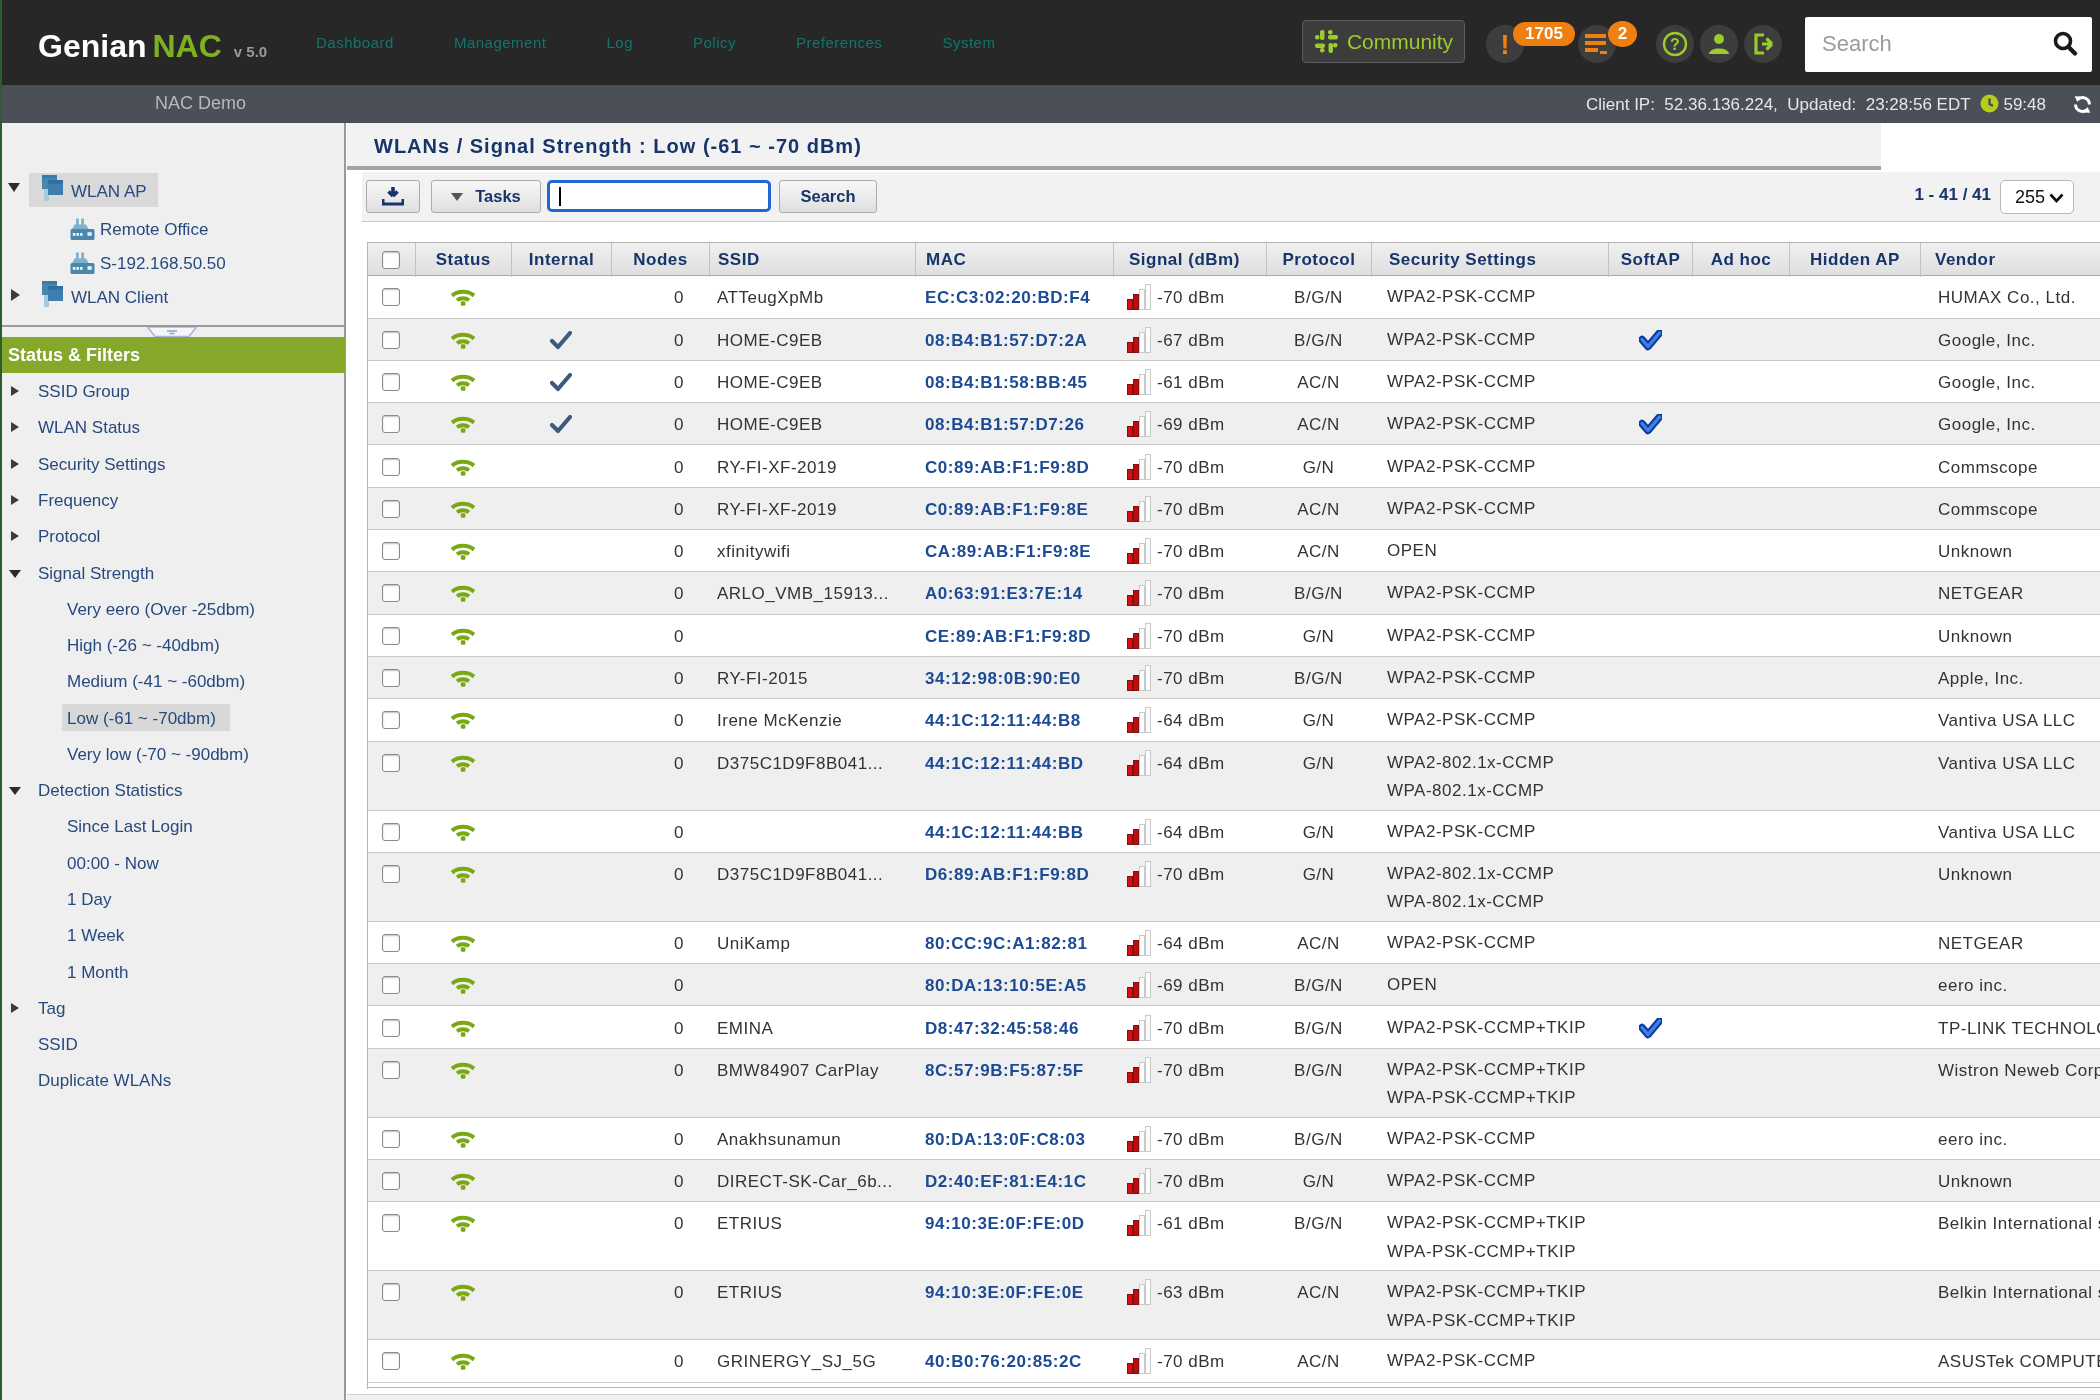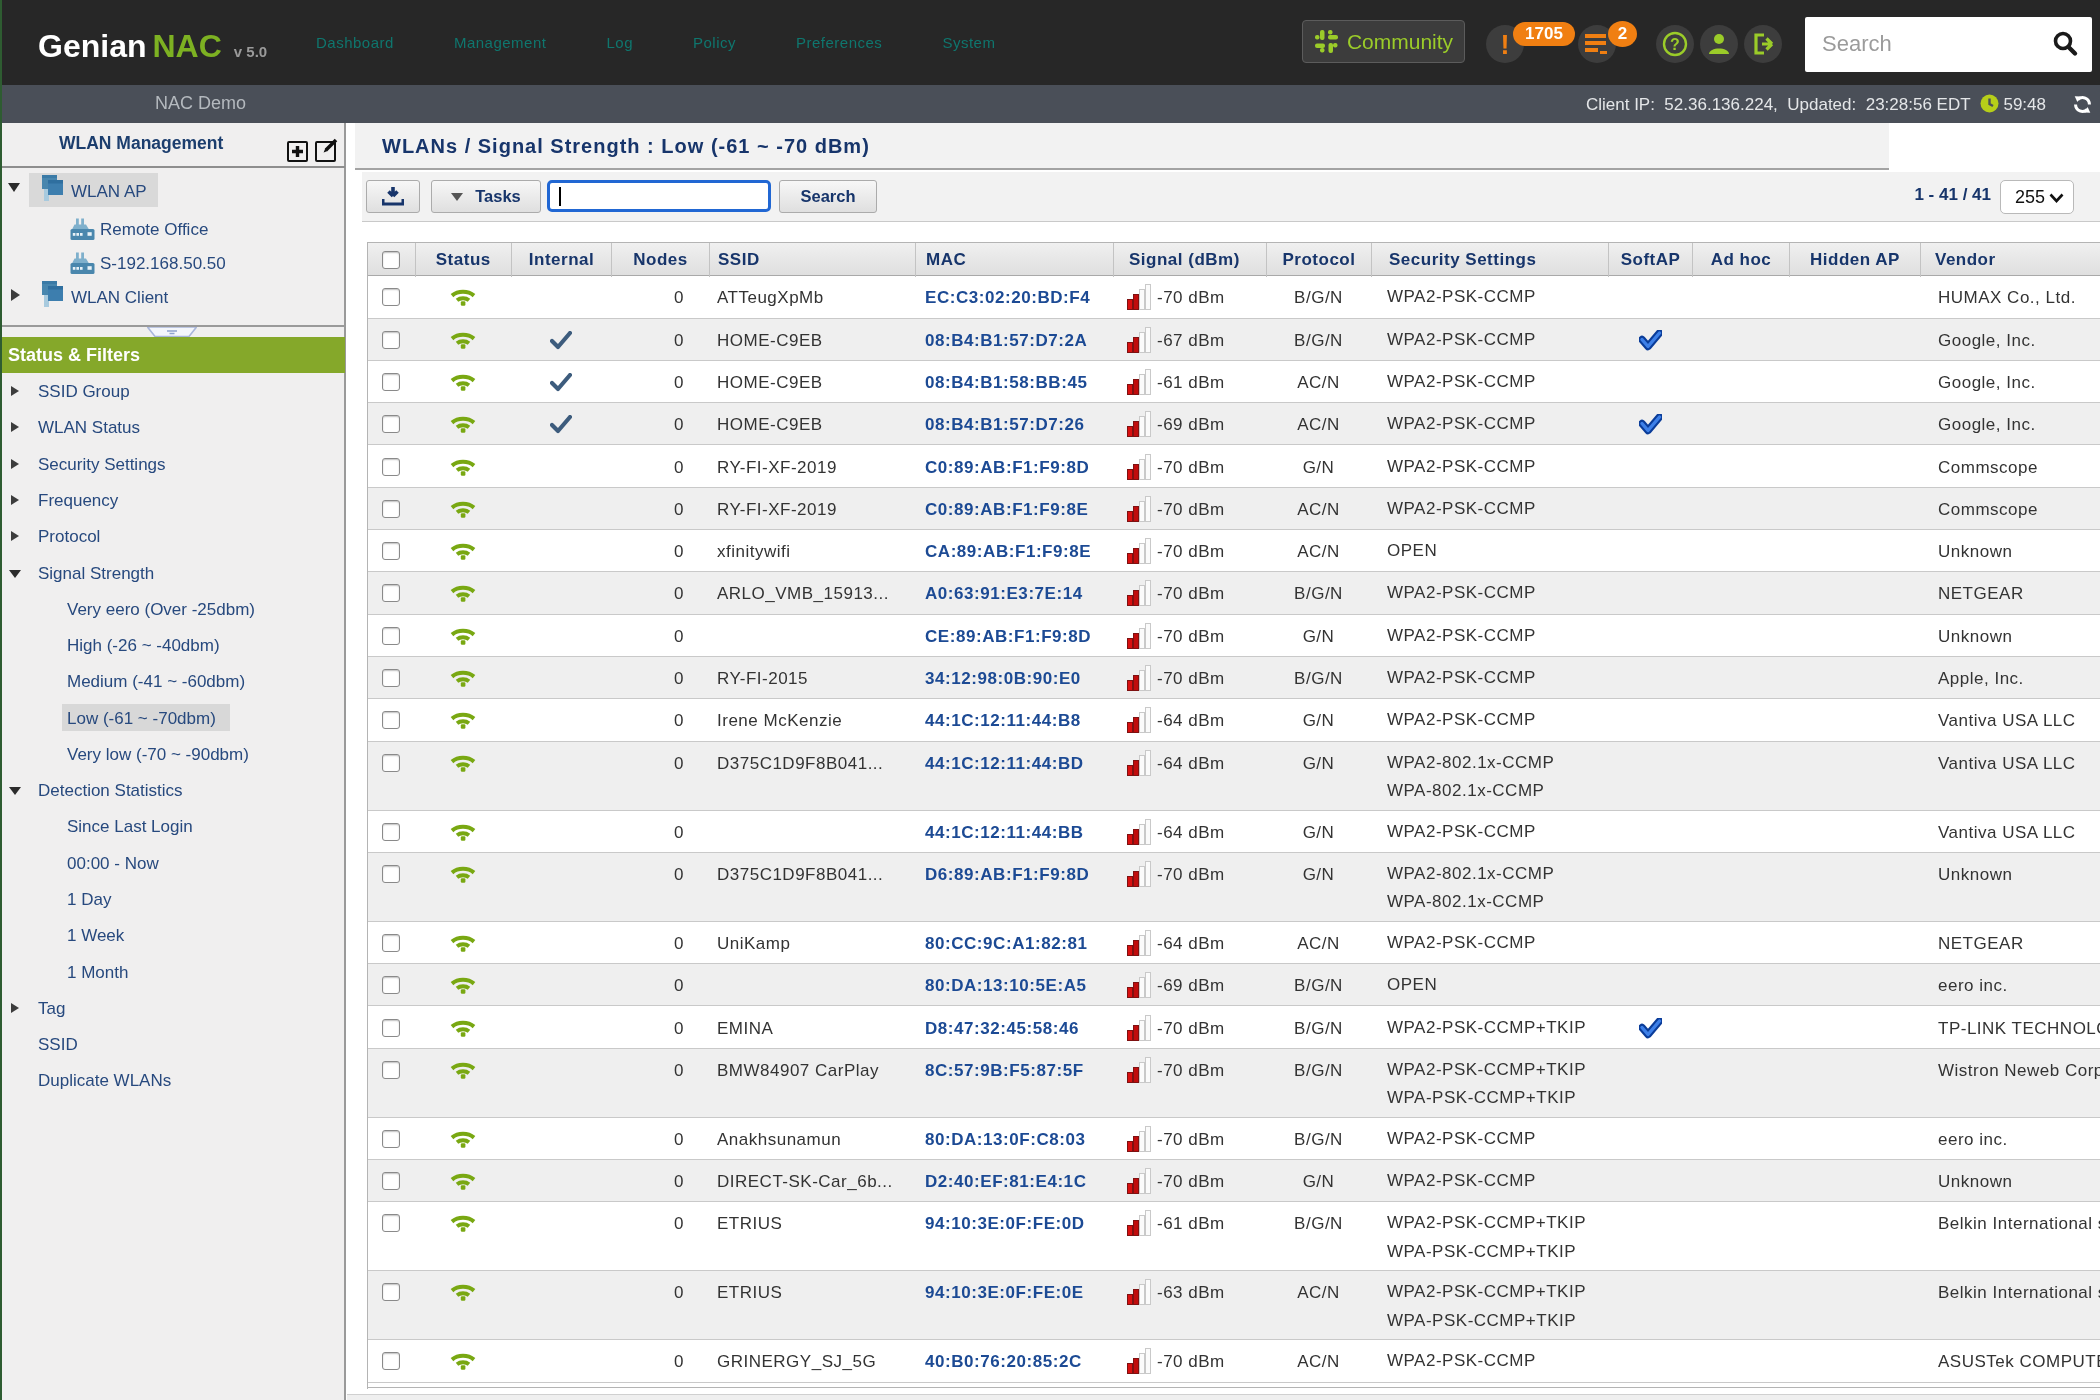--- a/index.html
+++ b/index.html
@@ -33,21 +33,21 @@
 #sbhead .t{position:absolute;left:59px;top:11px;font-size:17.5px;font-weight:bold;color:#1c3e6e}
 .sqicon{position:absolute;top:19px;width:21px;height:21px;border:2.5px solid #111;border-radius:2px;
  background:#f0efef;display:flex;align-items:center;justify-content:center}
 .tri-r{width:0;height:0;border-left:9px solid #3c3c3c;border-top:6px solid transparent;border-bottom:6px solid transparent;display:inline-block}
 .tri-d{width:0;height:0;border-top:9px solid #2b2b2b;border-left:6.5px solid transparent;border-right:6.5px solid transparent;display:inline-block}
 .nav{font-size:17px;color:#27497e;white-space:nowrap}
 #grnbar{position:absolute;left:0;top:214.5px;width:345px;height:36.5px;background:#85a82a}
 #grnbar span{position:absolute;left:8px;top:8px;color:#fff;font-weight:bold;font-size:18px}
 
 #main{position:absolute;left:347px;top:122px;width:1753px;height:1278px;background:#fff;overflow:hidden}
-#titlebar{position:absolute;left:8px;top:0;width:1534px;height:48px;background:#f2f2f2;border-bottom:2px solid #a3a3a3}
+#titlebar{position:absolute;left:0;top:0;width:1534px;height:48px;background:#f2f2f2;border-bottom:4px solid #a3a3a3}
 #titlebar .t{position:absolute;left:27px;top:13px;font-size:20px;letter-spacing:1px;font-weight:bold;color:#17356b}
 #toolbarc{position:absolute;left:0;top:50px;width:1753px;height:50px}
 #toolbar{position:absolute;left:0;top:50px;width:1753px;height:50px;background:#f2f2f2;border-bottom:1px solid #c9c9c9}
 .gbtn{position:absolute;top:8px;height:33px;background:linear-gradient(#f7f7f7,#dfdfdf);
  border:1px solid #ababab;border-radius:3px;display:flex;align-items:center;justify-content:center;
  color:#17356b;font-weight:bold;font-size:16.5px}
 #tsearch{position:absolute;left:200px;top:8px;width:224px;height:32px;background:#fff;
  border:3px solid #2167d3;border-radius:5px}
 #pginfo{position:absolute;right:109px;top:13px;font-size:17px;font-weight:bold;color:#17356b}
 #psel{position:absolute;right:26px;top:8px;width:74px;height:34px;background:#fff;border:1px solid #b9b9b9;
@@ -137,34 +137,20 @@
         <path d="M9.5 4.5 V10 L13 12" fill="none" stroke="#4a4f58" stroke-width="2.4"></path>
       </svg> 59:48</span>
 <svg style="position:absolute;right:8px;top:10px" width="19" height="19" viewBox="0 0 20 20">
 <path d="M17.3 10 a7.3 7.3 0 0 0 -12.4 -5.2" fill="none" stroke="#fff" stroke-width="3.2"></path>
 <polygon points="1.8,1.2 8.4,1.6 4.6,7.4" fill="#fff"></polygon>
 <path d="M2.7 10 a7.3 7.3 0 0 0 12.4 5.2" fill="none" stroke="#fff" stroke-width="3.2"></path>
 <polygon points="18.2,18.8 11.6,18.4 15.4,12.6" fill="#fff"></polygon>
     </svg>
 </div>
 <div id="sidebar">
-<div id="sbhead">
-      <span class="t">WLAN Management</span>
-<div class="sqicon" style="left:287px">
-        <svg width="13" height="13" viewBox="0 0 13 13">
-          <path d="M6.5 1 V12 M1 6.5 H12" stroke="#111" stroke-width="3.4"></path>
-        </svg>
-      </div>
-<div class="sqicon" style="left:315px">
-        <svg width="20" height="20" viewBox="0 0 20 20" style="overflow:visible;margin-top:-6px;margin-right:-6px">
-          <path d="M17 1 L7 11" stroke="#111" stroke-width="3.6"></path>
-          <path d="M4.6 13.4 L6.2 9.6 L8.6 12 Z" fill="#111"></path>
-        </svg>
-      </div>
-</div>
 <div class="abs" style="left:29px;top:51px;width:129px;height:34px;background:#d9d9d9"></div>
 <span class="tri-d abs" style="left:8px;top:61px"></span>
 <span class="abs" style="left:41px;top:53px"><svg width="23" height="27" viewBox="0 0 23 27">
 <rect x="1" y="0" width="15" height="14" fill="#4886ae"></rect>
 <rect x="1" y="0" width="15" height="3" fill="#3a7aa6"></rect>
 <path d="M3 14 H16 V19 H8 V26 H3 Z" fill="#a8cade"></path>
 <rect x="7" y="5" width="15" height="15" fill="#3d7eae"></rect>
 <rect x="7" y="5" width="15" height="3.5" fill="#2f6f9f"></rect>
 </svg></span>
 <span class="nav abs" style="left:71px;top:60px">WLAN AP</span>

